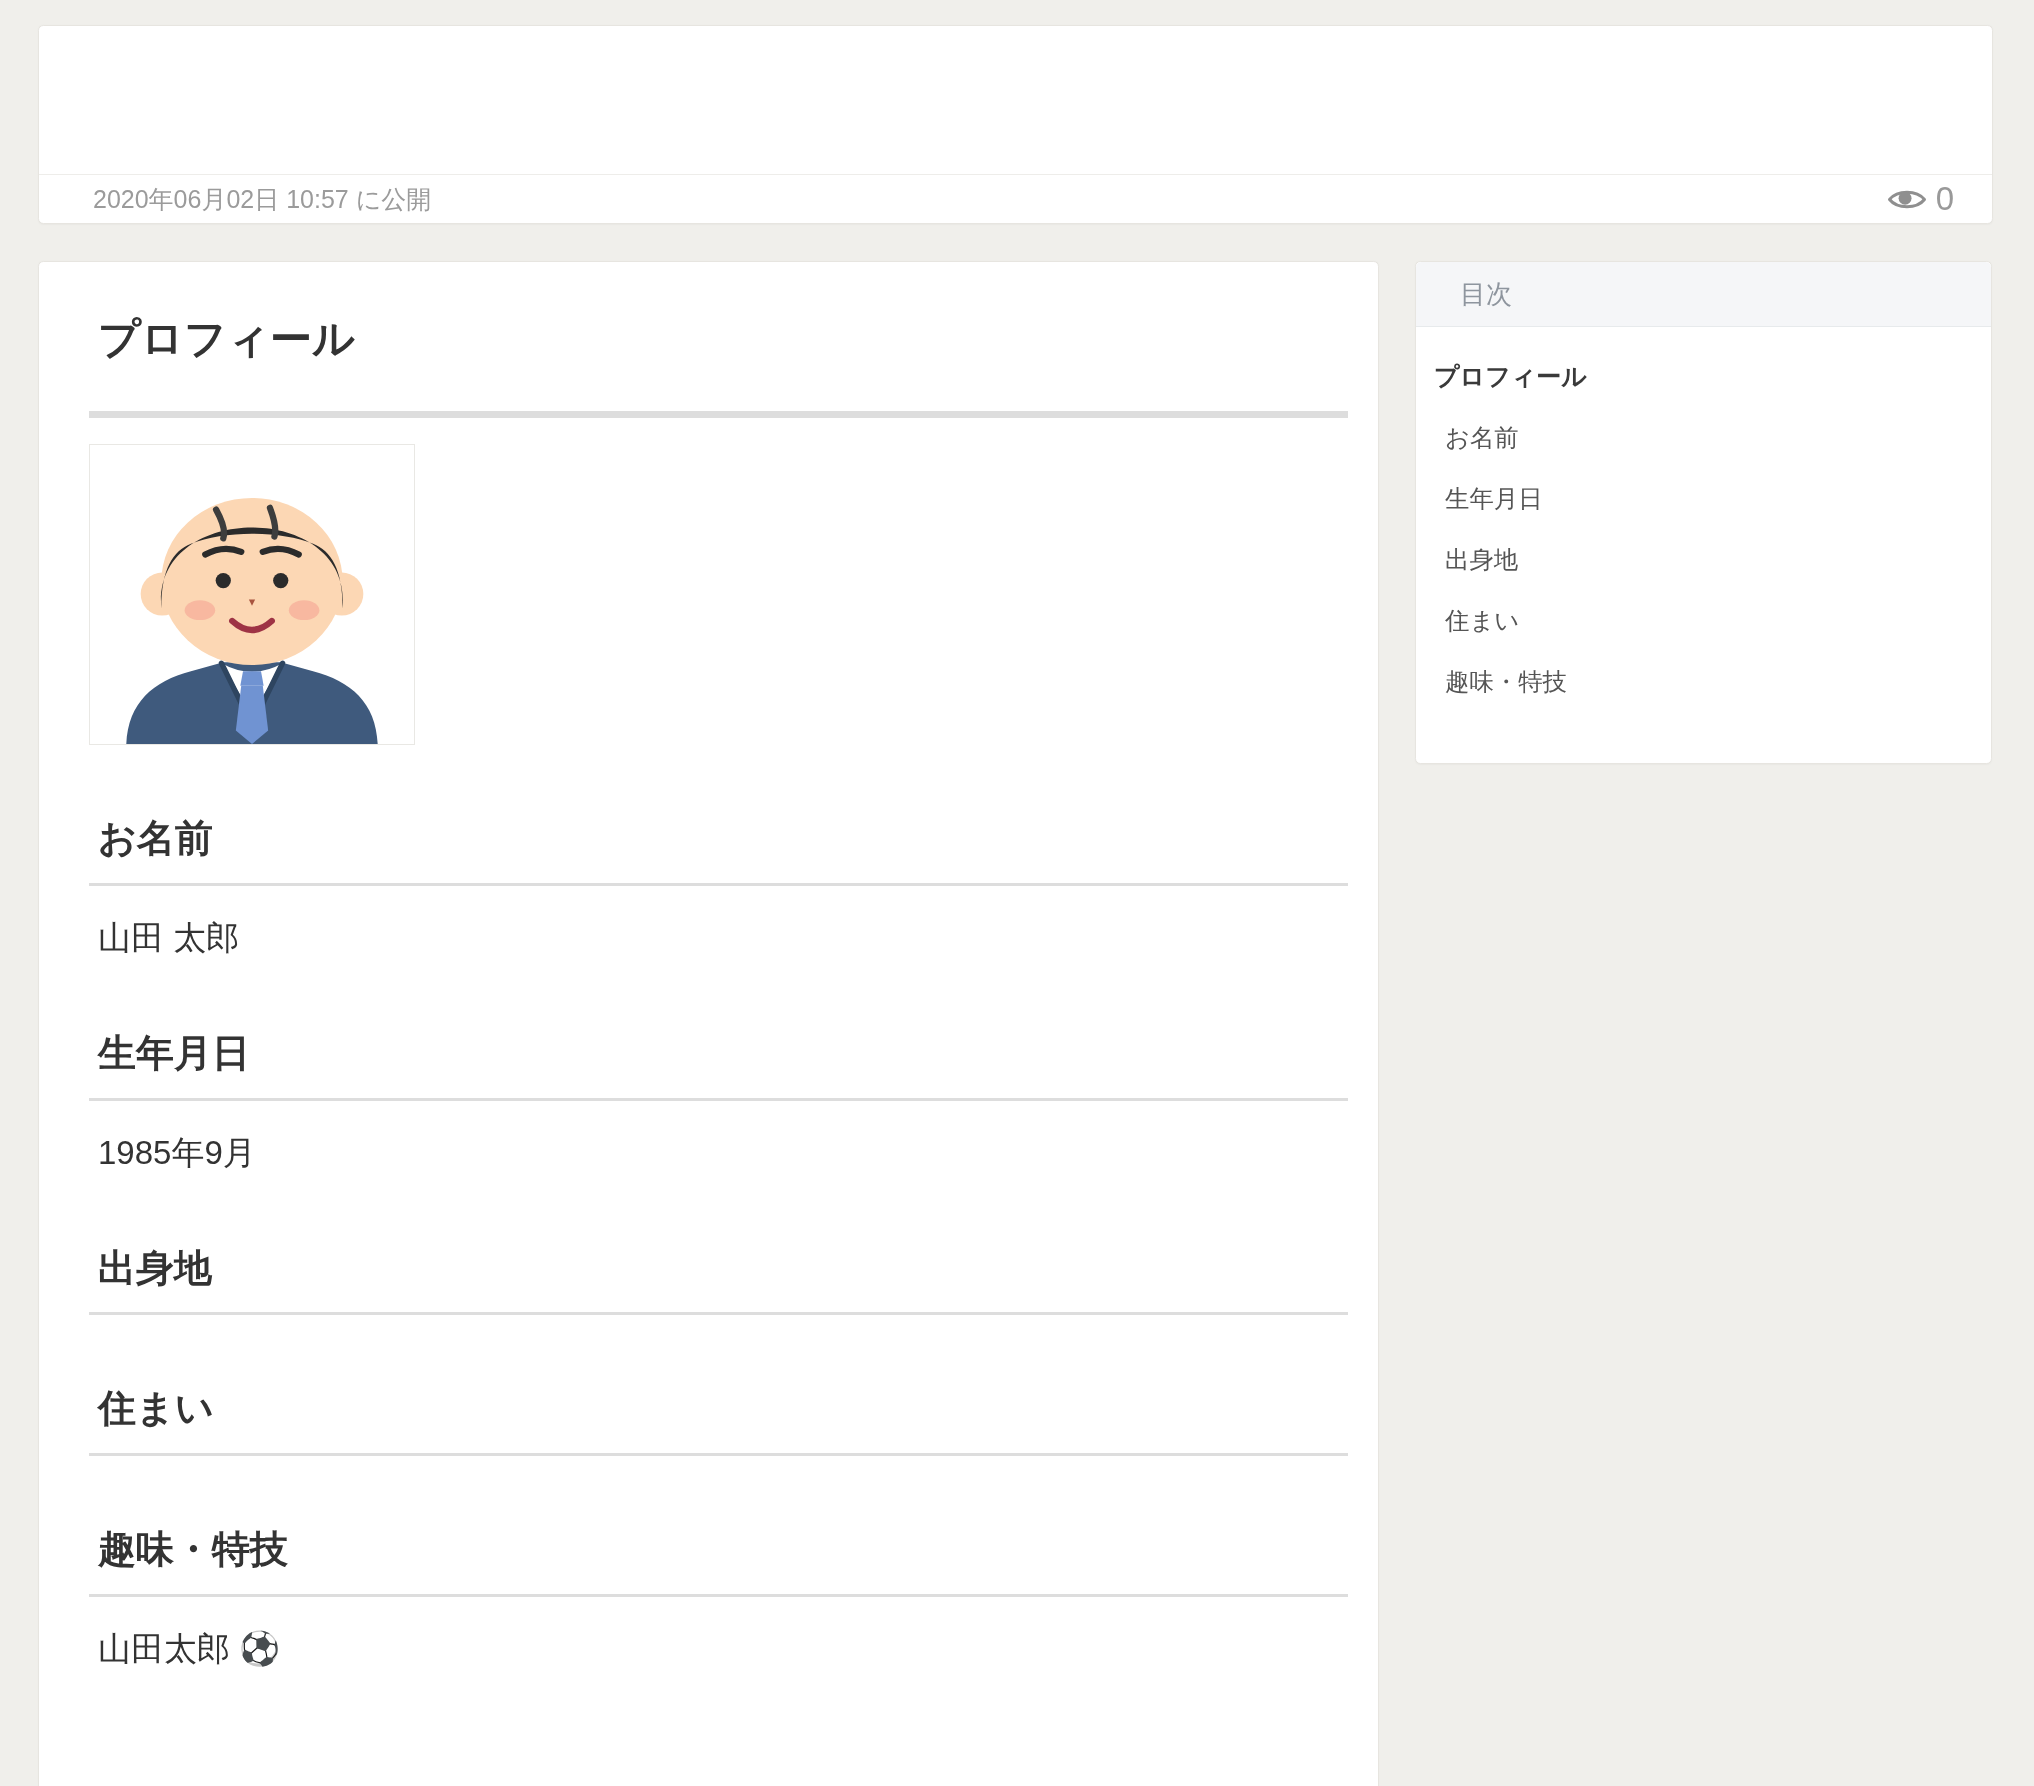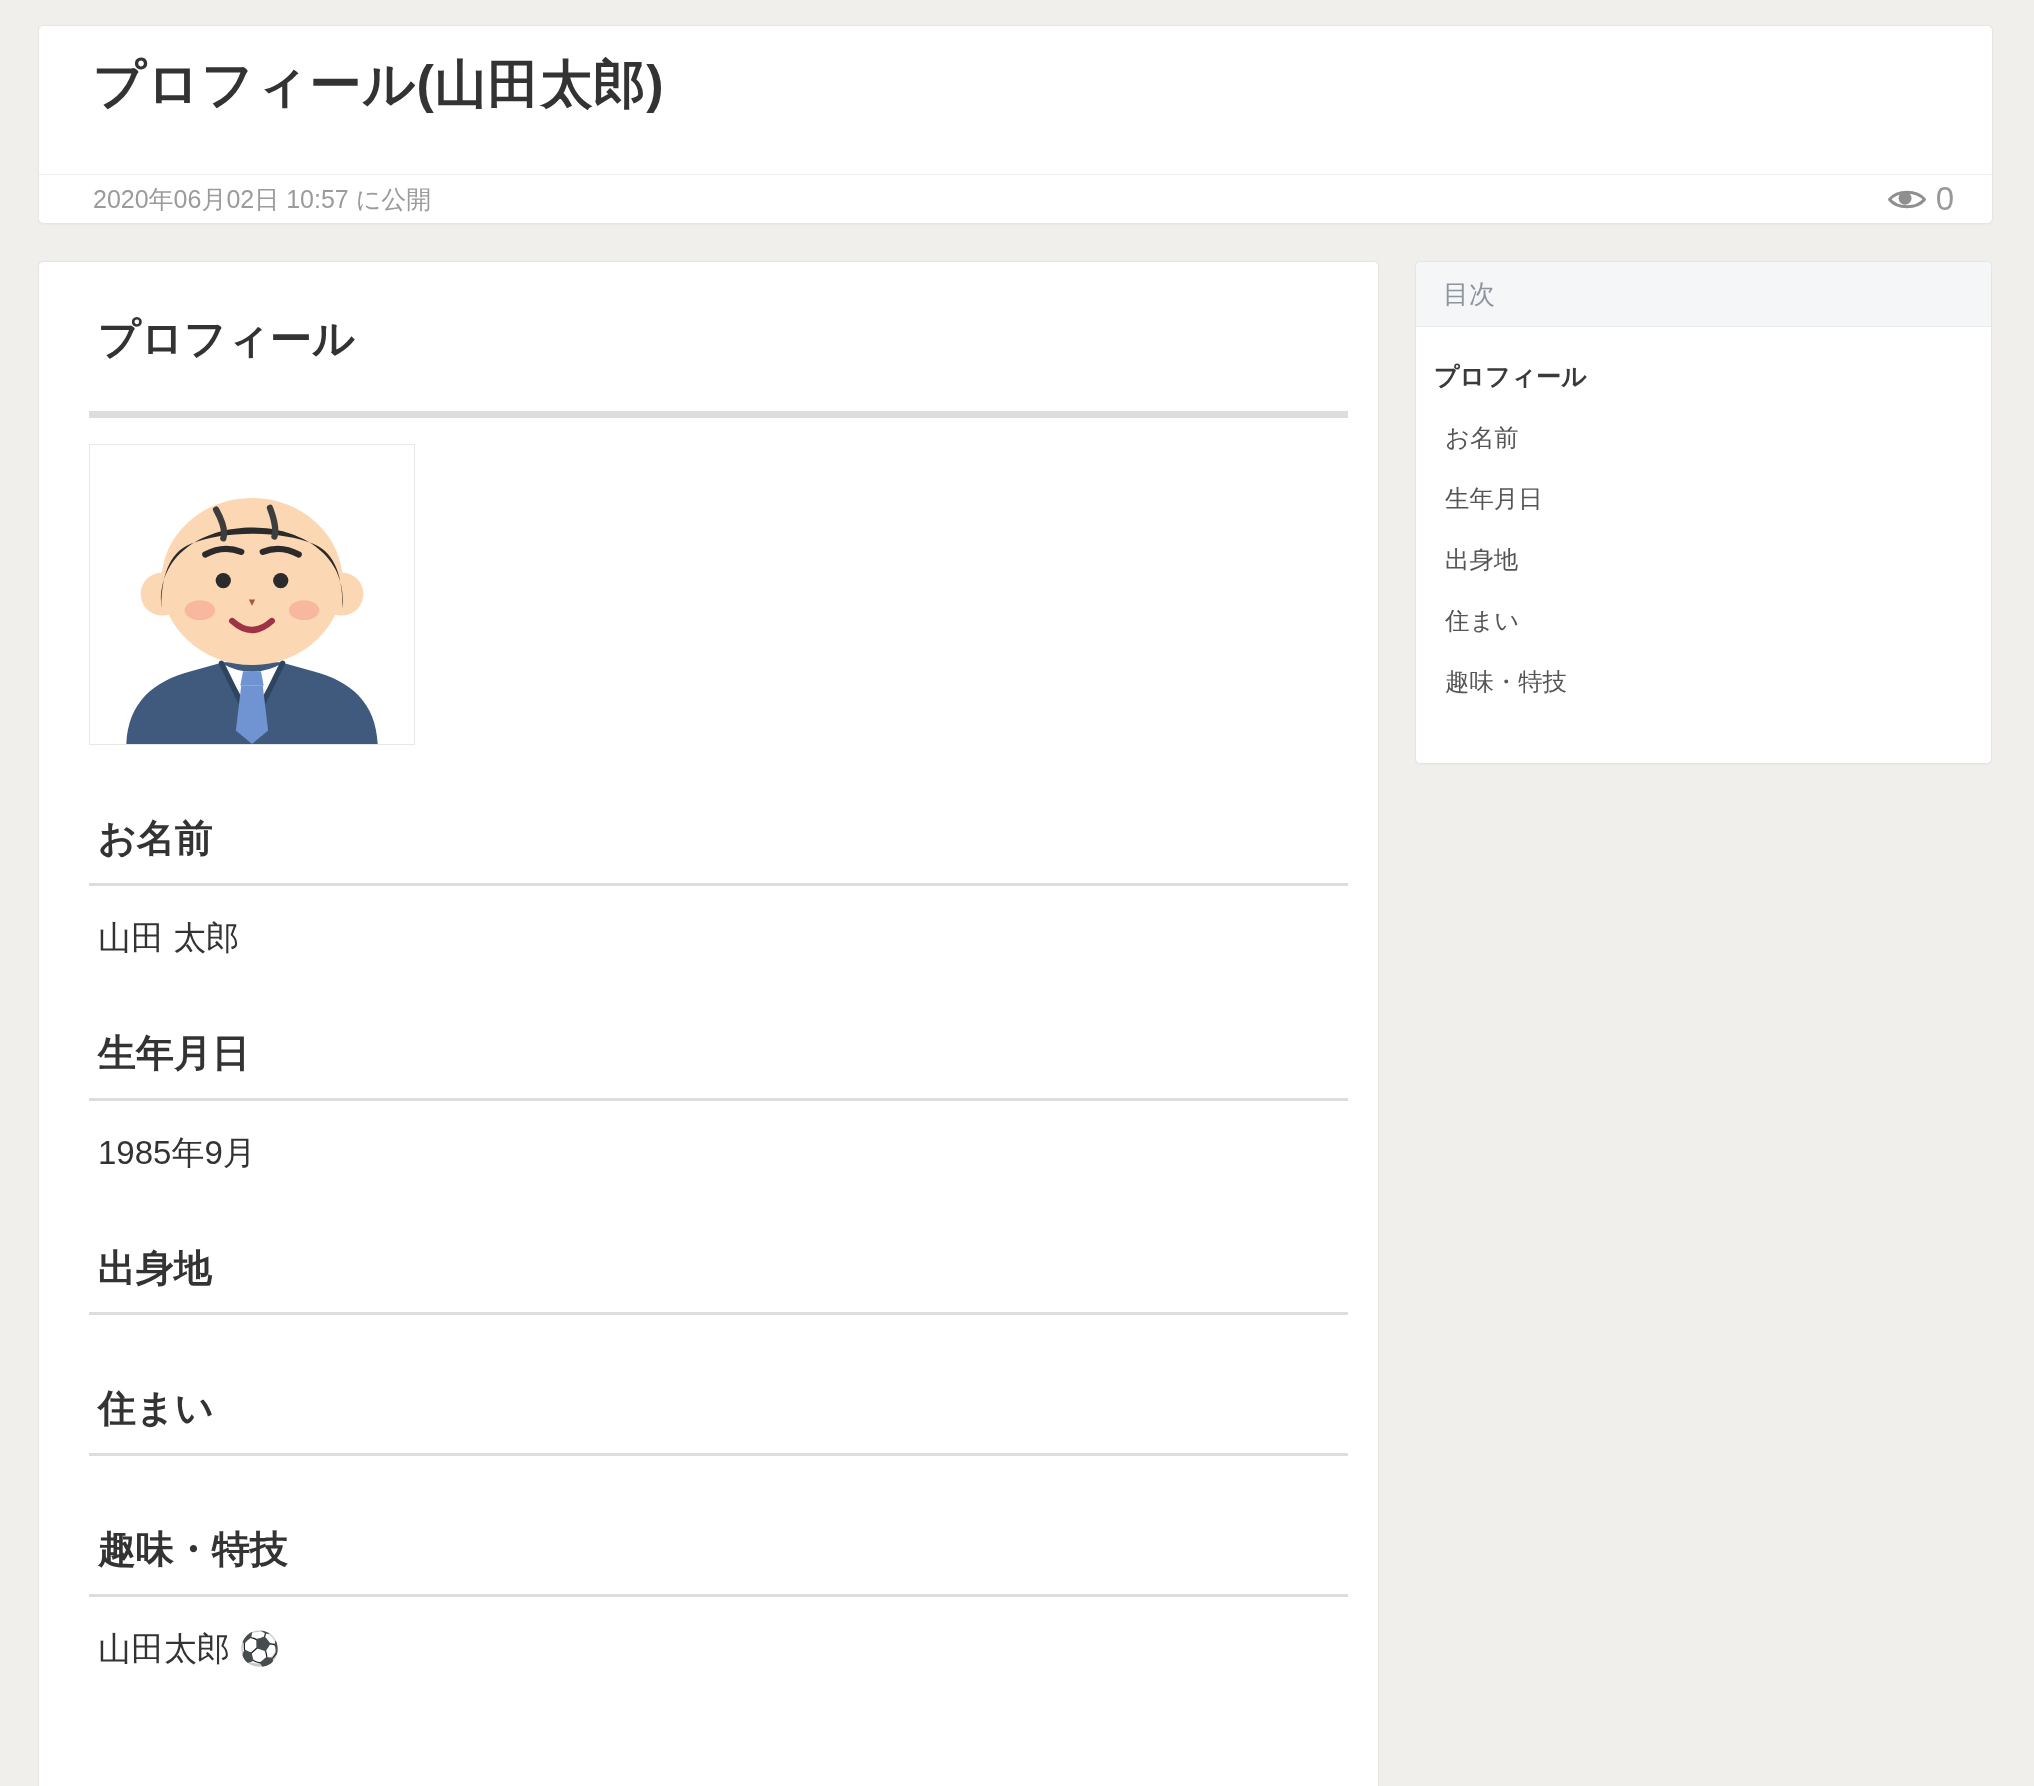--- a/index.html
+++ b/index.html
@@ -119,21 +119,21 @@
     width: 577px;
     height: 503px;
   }
   .toc-header {
     height: 65px;
     background: #f5f6f8;
     border-bottom: 0.9px solid #e7eaec;
     border-radius: 5.4px 5.4px 0 0;
     display: flex;
     align-items: center;
-    padding: 0 27px;
+    padding: 0 44px;
     box-sizing: border-box;
     font-size: 26px;
     color: #8e959e;
   }
   .toc-body {
     padding: 18px 0 18px 0;
   }
   .toc-item {
     display: block;
     padding: 14.5px 18px;
@@ -149,21 +149,20 @@
     color: #3a3a3a;
   }
   .toc-item.level2 {
     padding-left: 29px;
   }
 </style>
 </head>
 <body>
 
 <div class="card header-card">
-  <h1 class="page-title">プロフィール(山田太郎)</h1>
   <div class="header-meta">
     <span class="publish-date">2020年06月02日 10:57 に公開</span>
     <span class="views">
       <span>
         <svg width="42" height="31" viewBox="0 0 32 24" aria-hidden="true">
           <path d="M2.5 12 C 8.5 4.5, 23.5 4.5, 29.5 12 C 23.5 19.5, 8.5 19.5, 2.5 12 Z" fill="none" stroke="#8f8f8f" stroke-width="2.4" stroke-linejoin="round"></path>
           <circle cx="14.5" cy="11" r="5" fill="#8f8f8f"></circle>
         </svg>
       </span>
       <span class="view-count">0</span>

